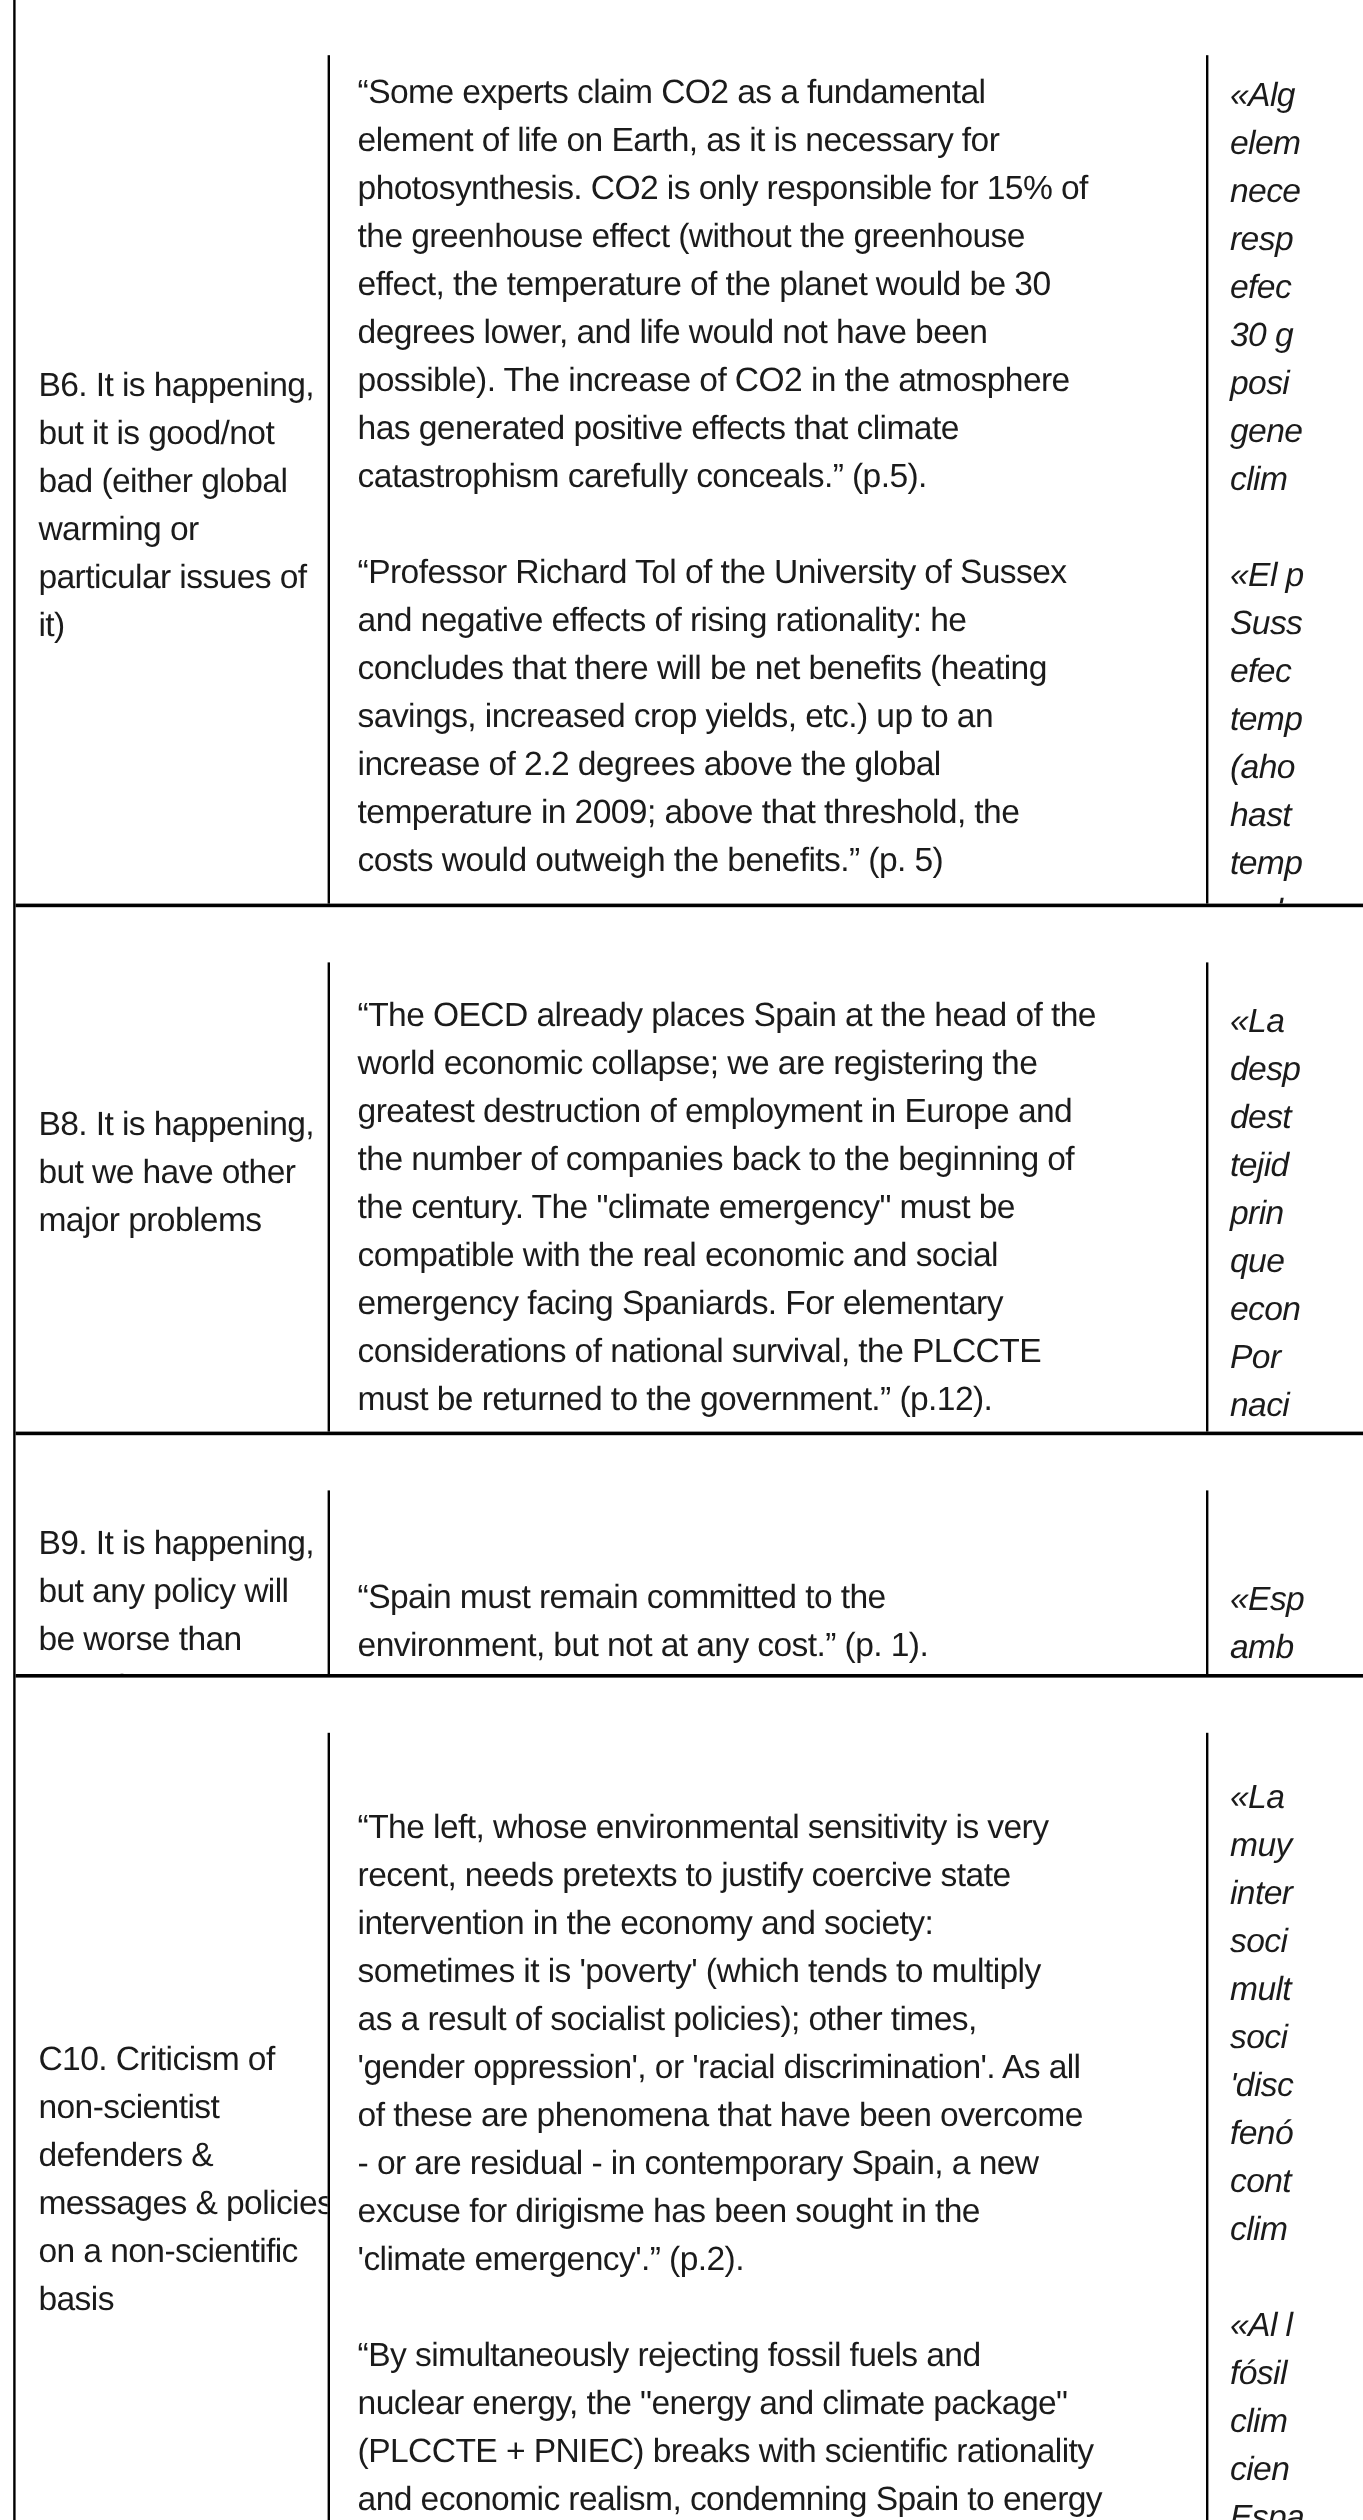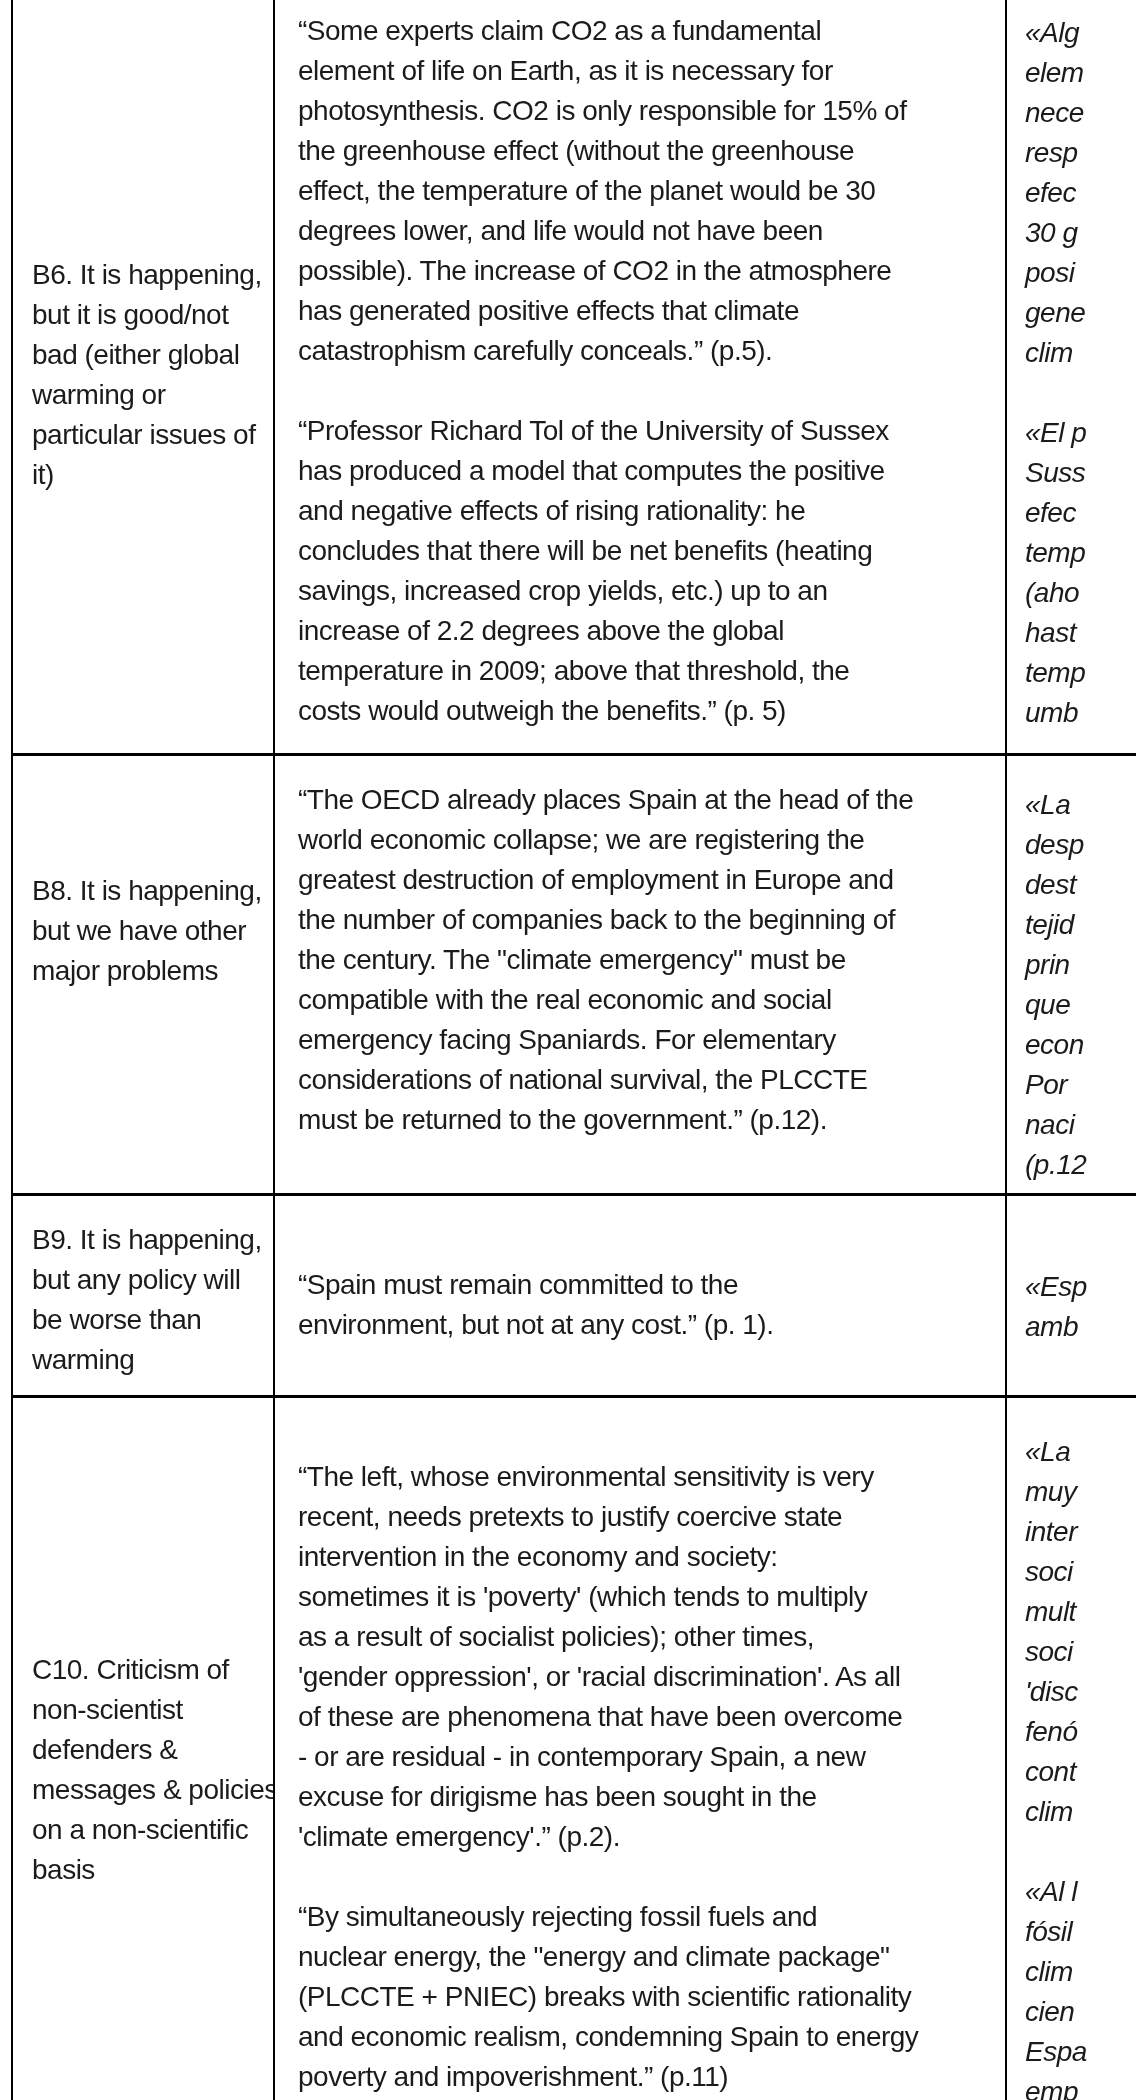--- a/index.html
+++ b/index.html
@@ -29,20 +29,21 @@
   .row + .row {
     border-top: 3px solid #000000;
   }
   .row-1 { height: 753px; }
   .row-2 { height: 440px; }
   .row-3 { height: 202px; }
   .row-4 { height: 705px; }
   .cell {
     box-sizing: border-box;
     overflow: hidden;
+    margin-top: 46px;
   }
   .col-cat {
     width: 262px;
     border-right: 2px solid #000000;
     padding-left: 19px;
     padding-right: 6px;
   }
   .col-en {
     width: 732px;
     border-right: 2px solid #000000;
@@ -99,21 +100,20 @@
             <div class="line">element of life on Earth, as it is necessary for</div>
             <div class="line">photosynthesis. CO2 is only responsible for 15% of</div>
             <div class="line">the greenhouse effect (without the greenhouse</div>
             <div class="line">effect, the temperature of the planet would be 30</div>
             <div class="line">degrees lower, and life would not have been</div>
             <div class="line">possible). The increase of CO2 in the atmosphere</div>
             <div class="line">has generated positive effects that climate</div>
             <div class="line">catastrophism carefully conceals.” (p.5).</div>
             <div class="line blank"></div>
             <div class="line">“Professor Richard Tol of the University of Sussex</div>
-            <div class="line">has produced a model that computes the positive</div>
             <div class="line">and negative effects of rising rationality: he</div>
             <div class="line">concludes that there will be net benefits (heating</div>
             <div class="line">savings, increased crop yields, etc.) up to an</div>
             <div class="line">increase of 2.2 degrees above the global</div>
             <div class="line">temperature in 2009; above that threshold, the</div>
             <div class="line">costs would outweigh the benefits.” (p. 5)</div>
           </div>
       </div>
       <div class="cell col-es">
         <div>

